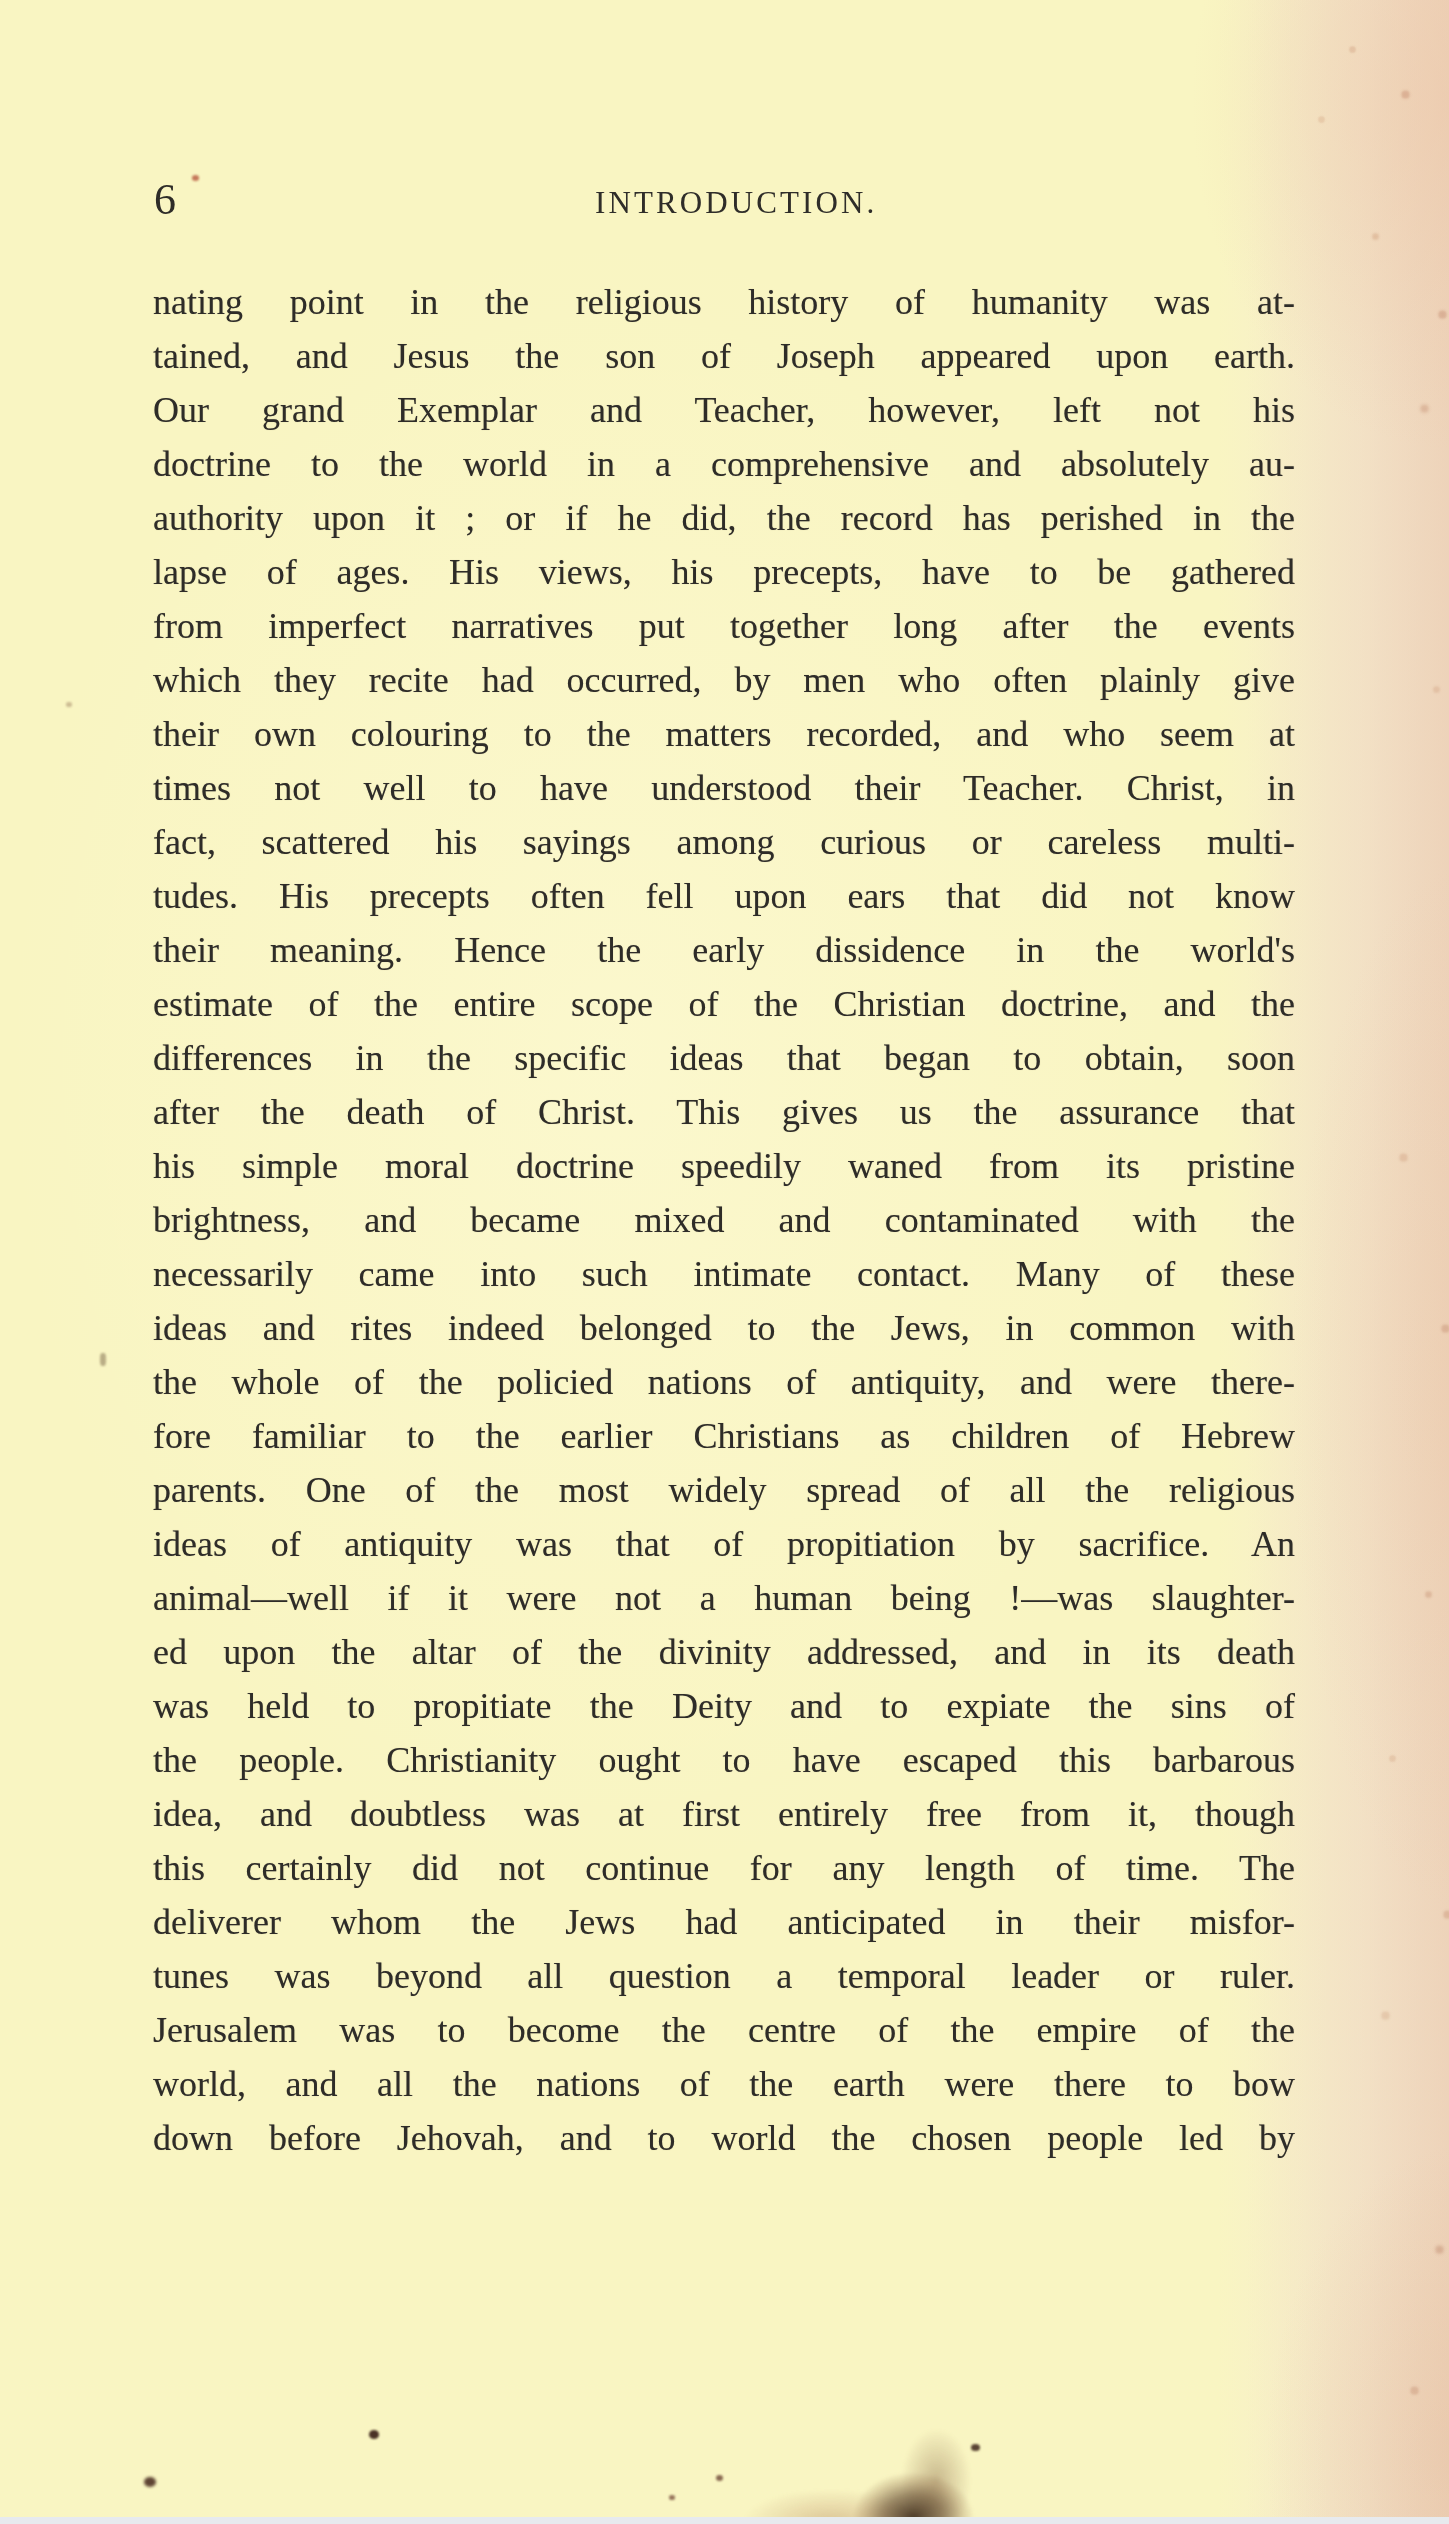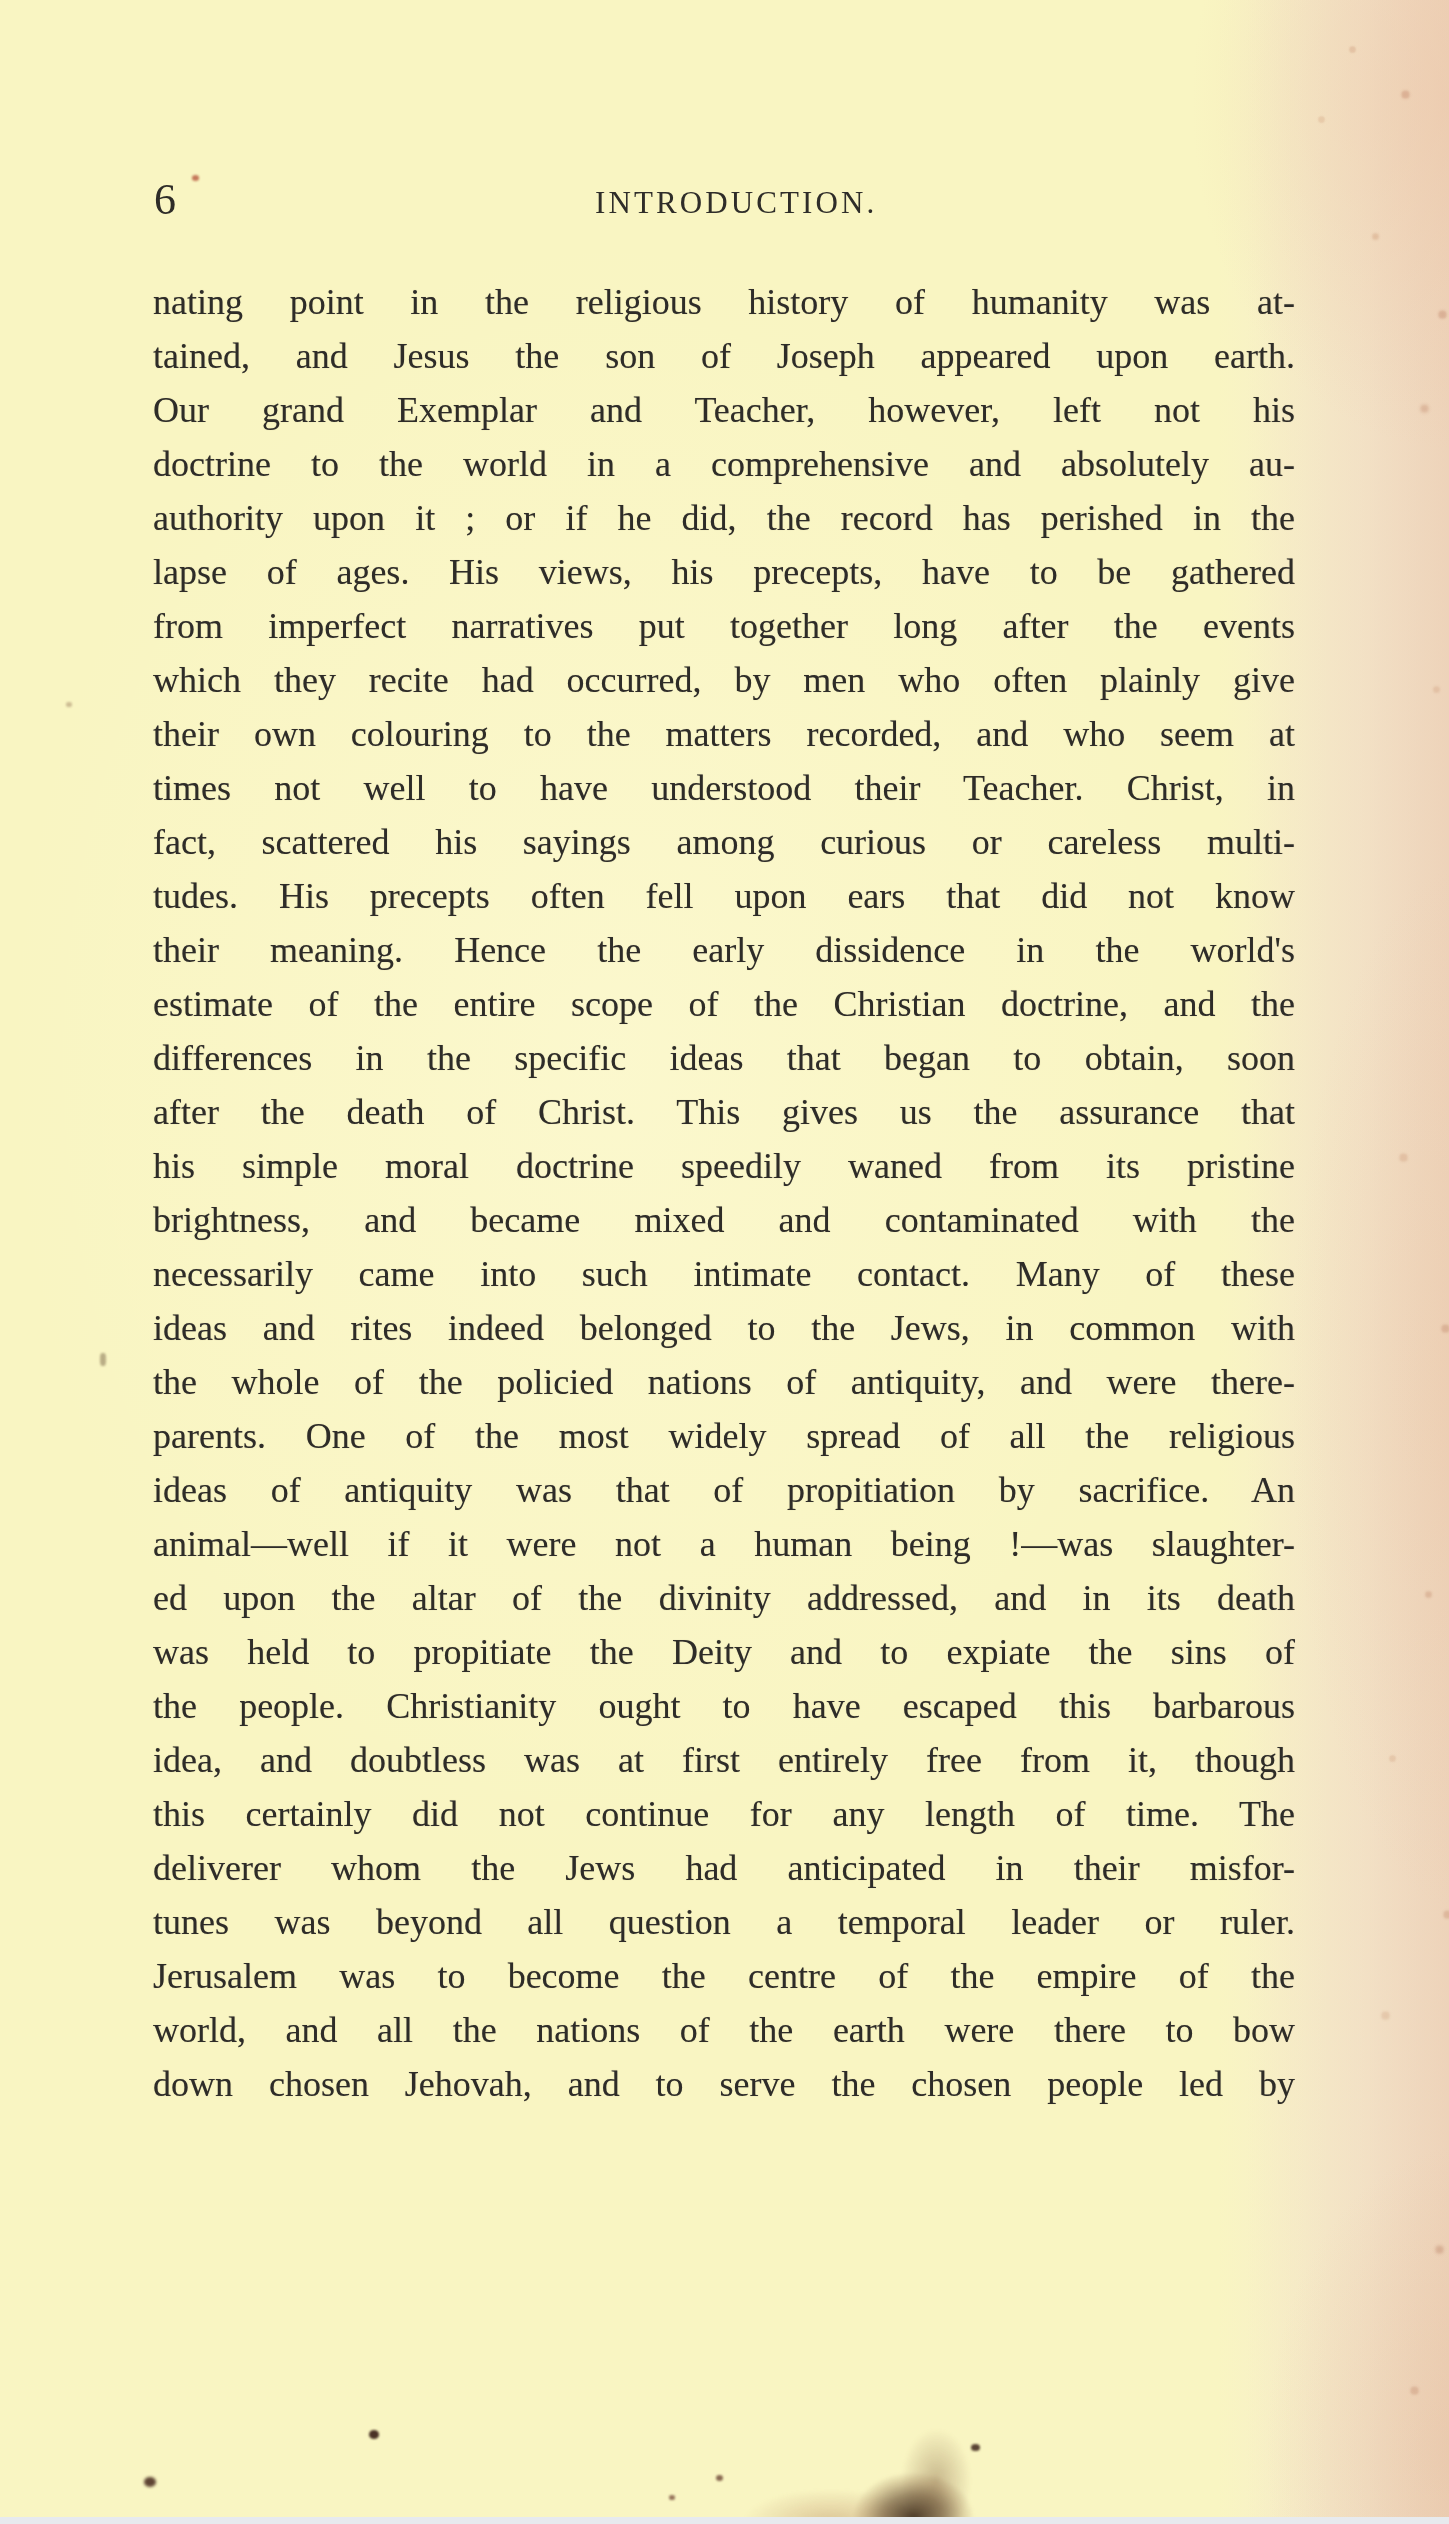--- a/index.html
+++ b/index.html
@@ -123,30 +123,31 @@
       <div class="body-line">tudes.  His precepts often fell upon ears that did not know</div>
       <div class="body-line">their meaning.  Hence the early dissidence in the world's</div>
       <div class="body-line">estimate of the entire scope of the Christian doctrine, and the</div>
       <div class="body-line">differences in the specific ideas that began to obtain, soon</div>
       <div class="body-line">after the death of Christ.  This gives us the assurance that</div>
       <div class="body-line">his simple moral doctrine speedily waned from its pristine</div>
       <div class="body-line">brightness, and became mixed and contaminated with the</div>
       <div class="body-line">necessarily came into such intimate contact.  Many of these</div>
       <div class="body-line">ideas and rites indeed belonged to the Jews, in common with</div>
       <div class="body-line">the whole of the policied nations of antiquity, and were there-</div>
+      <div class="body-line">fore familiar to the earlier Christians as children of Hebrew</div>
       <div class="body-line">parents.  One of the most widely spread of all the religious</div>
       <div class="body-line">ideas of antiquity was that of propitiation by sacrifice.  An</div>
       <div class="body-line">animal—well if it were not a human being !—was slaughter-</div>
       <div class="body-line">ed upon the altar of the divinity addressed, and in its death</div>
       <div class="body-line">was held to propitiate the Deity and to expiate the sins of</div>
       <div class="body-line">the people.  Christianity ought to have escaped this barbarous</div>
       <div class="body-line">idea, and doubtless was at first entirely free from it, though</div>
       <div class="body-line">this certainly did not continue for any length of time.  The</div>
       <div class="body-line">deliverer whom the Jews had anticipated in their misfor-</div>
       <div class="body-line">tunes was beyond all question a temporal leader or ruler.</div>
       <div class="body-line">Jerusalem was to become the centre of the empire of the</div>
       <div class="body-line">world, and all the nations of the earth were there to bow</div>
-      <div class="body-line">down chosen Jehovah, and to serve the chosen people led by</div>
+      <div class="body-line">down before Jehovah, and to world the chosen people led by</div>
     </main>
 
   <div class="bottom-strip"></div>
 </div>
 
 
 </body></html>

